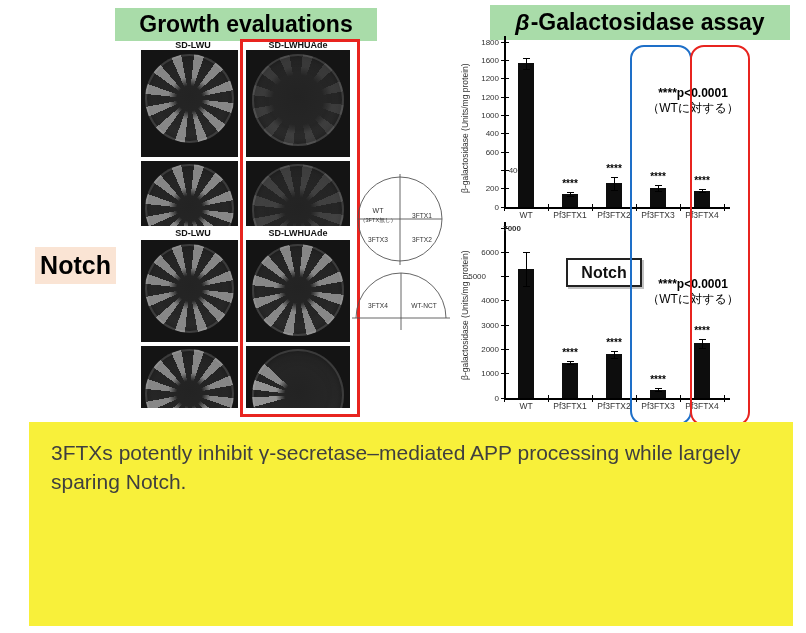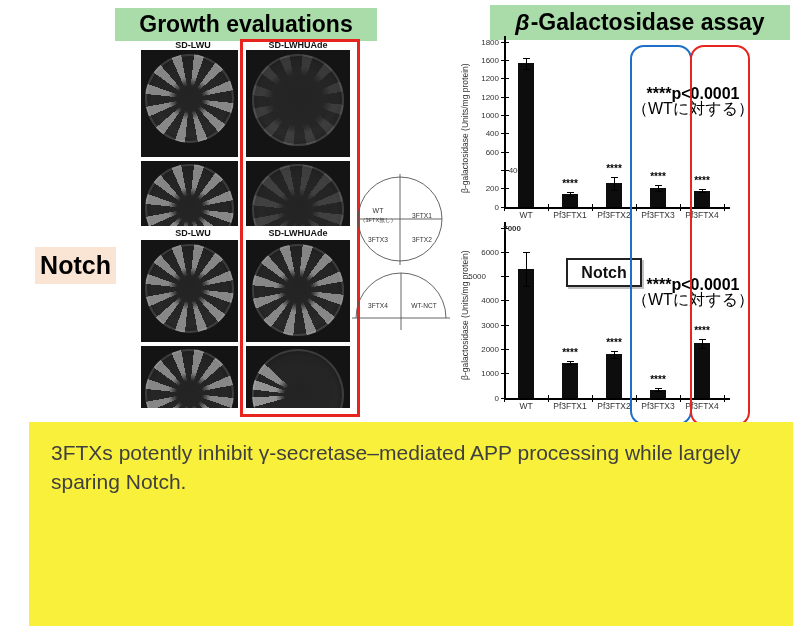--- a/index.html
+++ b/index.html
@@ -54,21 +54,21 @@
   .ytick-label{font-size:8px;color:#333;text-align:right;}
   .cat-label{font-size:8.5px;color:#333;text-align:center;}
   .stars{font-weight:bold;font-size:10px;color:#000;text-align:center;letter-spacing:0px;}
   .err{background:#000;}
   .ylabel{position:absolute;writing-mode:vertical-rl;transform:rotate(180deg);
           font-size:8.5px;color:#333;display:flex;align-items:center;justify-content:center;}
   .chart-box-label{position:absolute;background:#fff;border:2px solid #222;
           box-shadow:2px 2px 0 rgba(120,120,120,.45);display:flex;align-items:center;
           justify-content:center;font-weight:bold;font-size:16px;color:#111;}
   .chart-box-label sub{font-size:10px;font-weight:bold;}
-  .annot{position:absolute;width:170px;text-align:center;color:#000;font-size:16px;
+  .annot{position:absolute;width:170px;text-align:center;color:#000;font-size:12px;
          line-height:15px;}
   .annot .l1{font-weight:bold;}
   .hl-rect{position:absolute;border-radius:14px;}
   #hl-blue{left:630px;top:45px;width:58px;height:376px;border:2px solid #1E6FC8;}
   #hl-red{left:690px;top:45px;width:56px;height:377px;border:2px solid #E8241F;}
 
   
   #summary-box{position:absolute;left:29px;top:422px;width:764px;height:204px;
                background:#F8F03A;box-sizing:border-box;padding:17px 22px;color:#3F3F3F;}
   #summary-box .p1{font-size:21px;line-height:1.38;}

